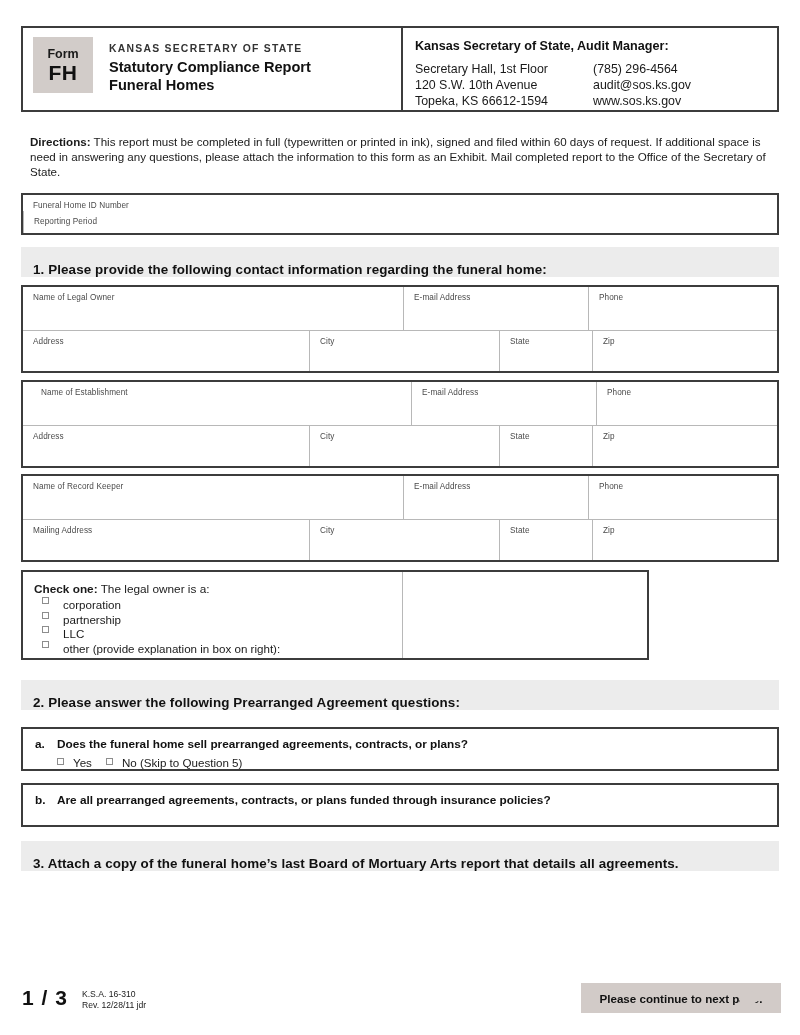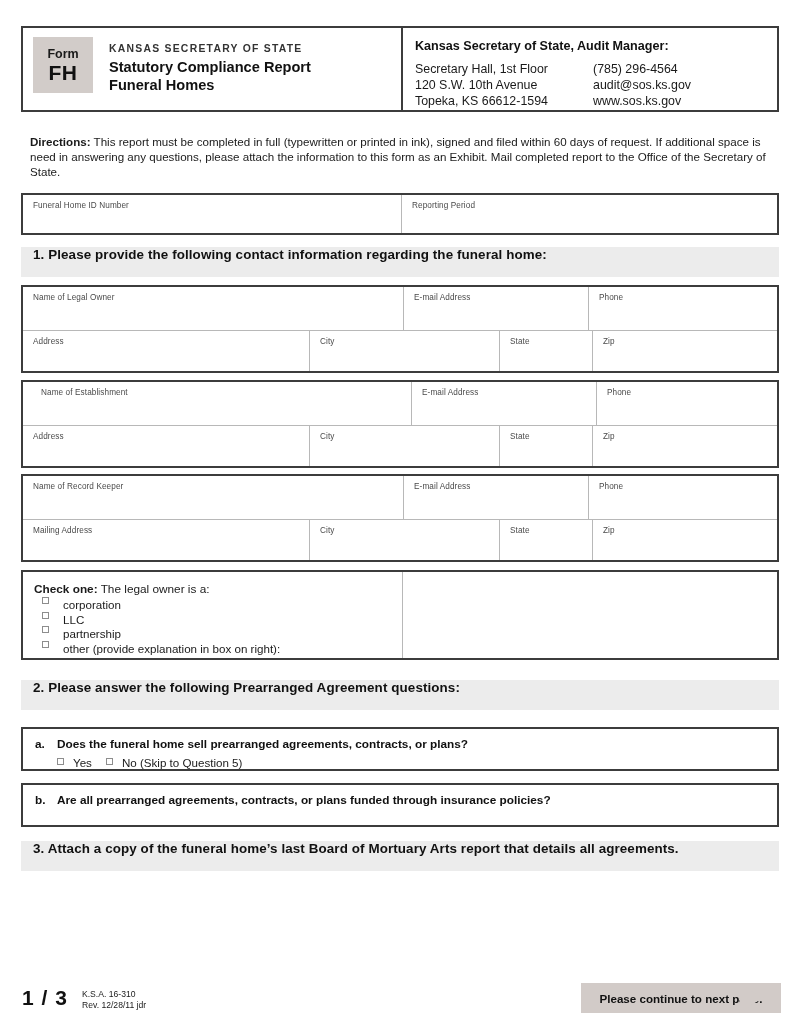--- a/index.html
+++ b/index.html
@@ -140,21 +140,21 @@
     line-height: 10px;
     letter-spacing: 0.1px;
   }
 
   
   .secbar {
     position: absolute;
     background: #ececec;
     box-sizing: border-box;
     display: flex;
-    align-items: flex-start;
+    align-items: flex-end;
     padding-left: 12px;
   }
   .secbar span {
     font-size: 13.4px;
     font-weight: bold;
     color: #111;
     letter-spacing: 0.1px;
   }
 
   
@@ -301,21 +301,21 @@
         </div>
       </div>
     </div>
   </div>
 
   <div class="directions">
     <b>Directions:</b><span> This report must be completed in full (typewritten or printed in ink), signed and filed within 60 days of request. If additional space is need in answering any questions, please attach the information to this form as an Exhibit. Mail completed report to the Office of the Secretary of State.</span>
   </div>
 
   <div class="fbox" style="left:21px; top:193px; width:758px; height:42px;">
-    <div class="frow" style="height:100%;">
+    <div class="frow" style="height:100%;flex-direction:column;">
       <div class="fcell" style="width:378px;">
         <div class="flabel">Funeral Home ID Number</div>
       </div>
       <div class="fcell" style="flex:1;">
         <div class="flabel">Reporting Period</div>
       </div>
     </div>
   </div>
 
   <div class="secbar" style="left:21px; top:247px; width:758px; height:30px;">
@@ -399,36 +399,36 @@
       </div>
       <div class="fcell" style="width:93px;">
         <div class="flabel">State</div>
       </div>
       <div class="fcell" style="flex:1;">
         <div class="flabel">Zip</div>
       </div>
     </div>
   </div>
 
-  <div class="fbox" style="left:21px; top:570px; width:758px; height:90px; display:flex;gap:20px;">
+  <div class="fbox" style="left:21px; top:570px; width:628px; height:90px; display:flex;gap:20px;">
     <div class="checkone-left">
       <div class="co-title">
         <b>Check one:</b><span> The legal owner is a:</span>
       </div>
       <div class="co-item">
         <span class="checkbox-glyph cb"></span>
         <span>corporation</span>
       </div>
       <div class="co-item">
         <span class="checkbox-glyph cb"></span>
-        <span>LLC</span>
+        <span>partnership</span>
       </div>
       <div class="co-item">
         <span class="checkbox-glyph cb"></span>
-        <span>partnership</span>
+        <span>LLC</span>
       </div>
       <div class="co-item">
         <span class="checkbox-glyph cb"></span>
         <span>other (provide explanation in box on right):</span>
       </div>
     </div>
     <div class="checkone-right"></div>
   </div>
 
   <div class="secbar" style="left:21px; top:680px; width:758px; height:30px;">

